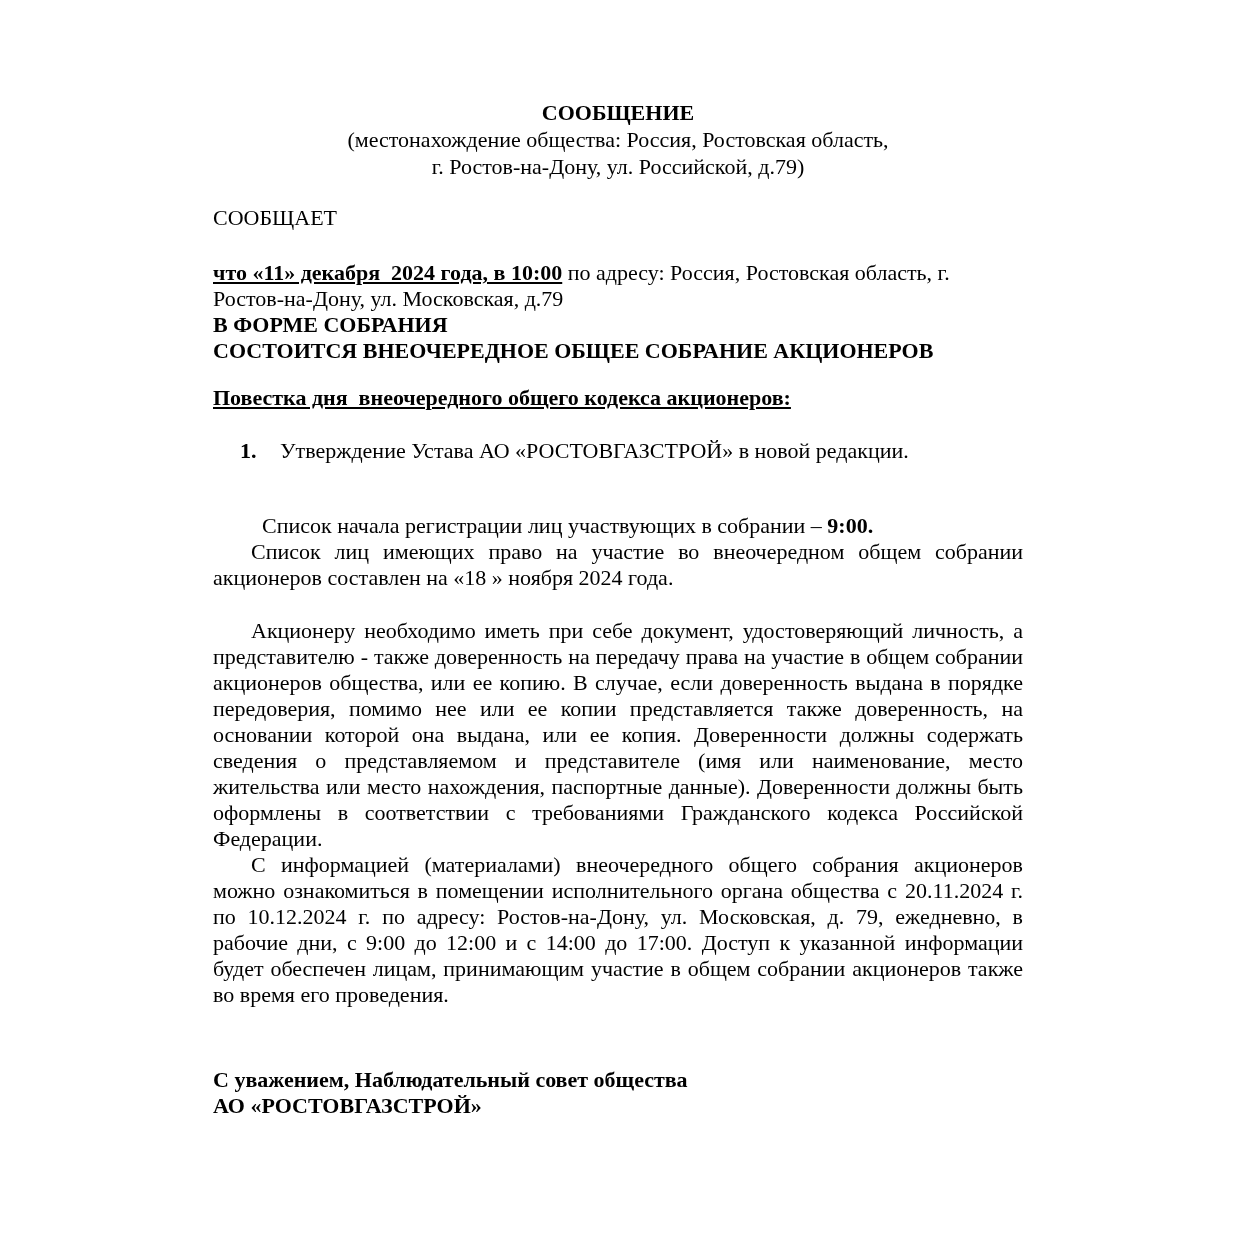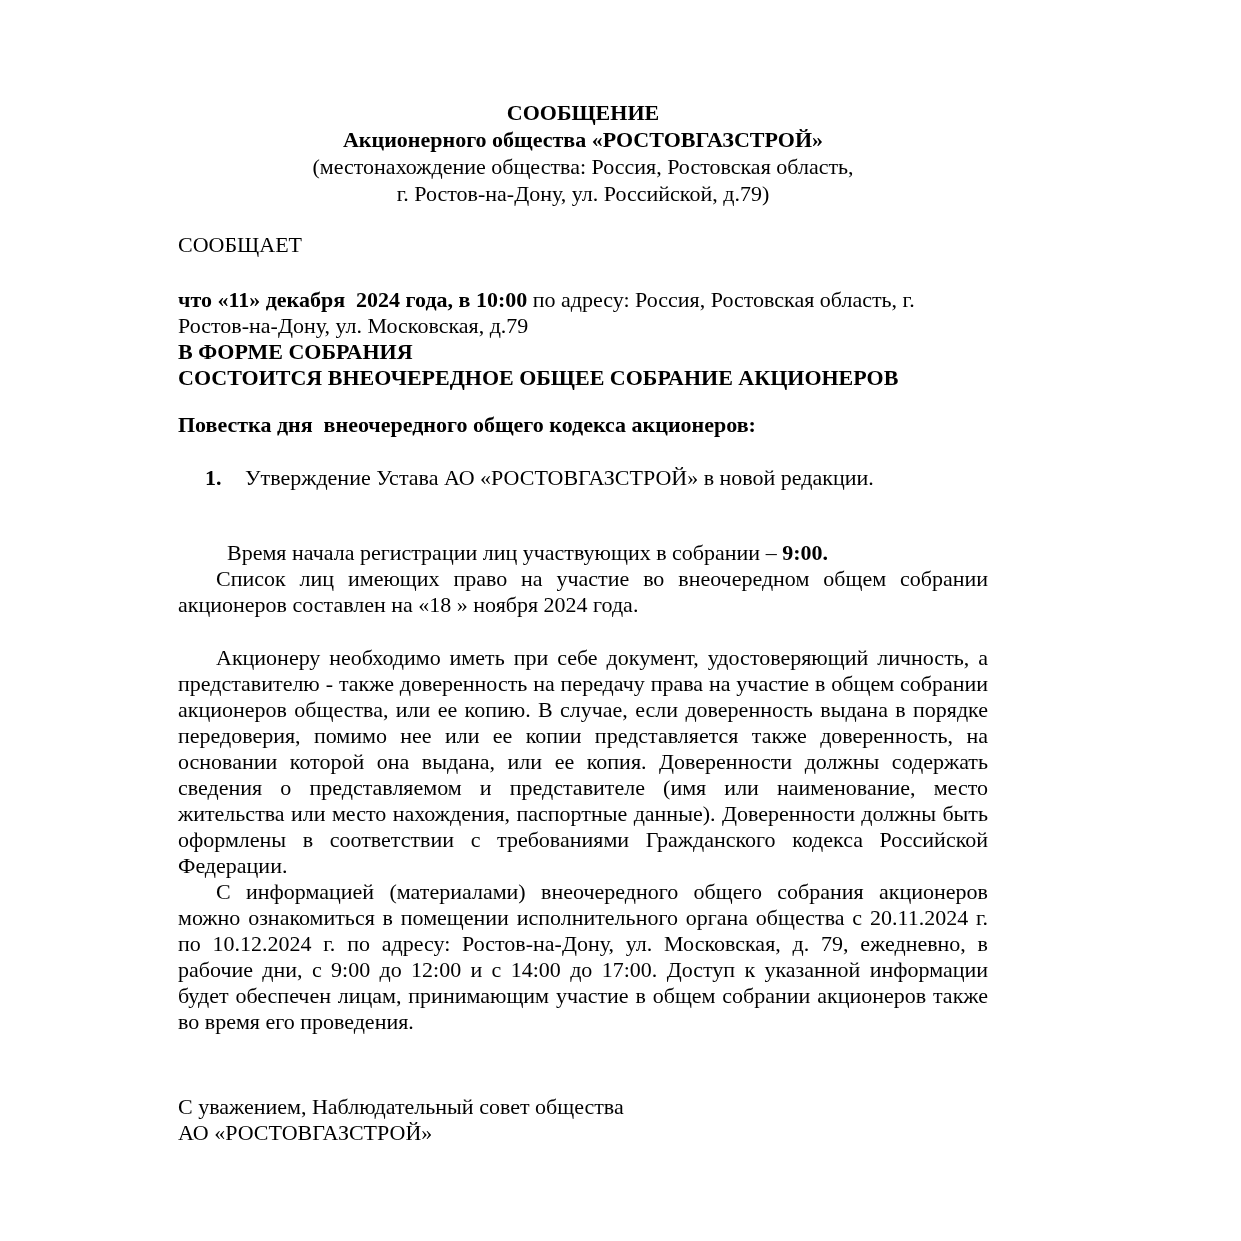--- a/index.html
+++ b/index.html
@@ -9,63 +9,63 @@
     font-family: "Liberation Serif", "DejaVu Serif", serif;
     color: #000000;
     overflow: hidden;
   }
   .page {
     box-sizing: border-box;
     width: 1077px; height: 1241px;
     padding: 99px 89px 0 178px;
     font-size: 22px;
     line-height: 26px;
+    margin-left: 35px;
   }
   .center { }
   .justify { text-align: justify; }
   .bold { font-weight: bold; }
-  .u { }
+  .u { text-decoration: underline; }
   .prewrap { white-space: pre-wrap; }
   .title-line { line-height: 27px; text-align: center; }
   .announce { margin-top: 25px; }
   .meeting-date { margin-top: 29px; }
   .agenda-heading { margin-top: 21px; }
   .agenda-item { margin-top: 27px; padding-left: 27px; }
   .agenda-item .num { font-weight: bold; display: inline-block; width: 40px; }
   .registration { margin-top: 49px; text-indent: 49px; }
   .body-para { text-indent: 38px; }
   .rep-para { margin-top: 27px; }
-  .signature { margin-top: 59px; font-weight: normal; }
+  .signature { margin-top: 59px; font-weight: bold; }
 </style>
 </head>
 <body>
 
 <div class="page">
 
   <div>
     <div class="title-line bold">СООБЩЕНИЕ</div>
-    <div class="title-line bold">Акционерного общества «РОСТОВГАЗСТРОЙ»</div>
     <div class="title-line">(местонахождение общества: Россия, Ростовская область,</div>
     <div class="title-line">г. Ростов-на-Дону, ул. Российской, д.79)</div>
   </div>
 
   <div class="center announce">СООБЩАЕТ</div>
 
   <div class="center meeting-date"><span class="bold u prewrap">что «11» декабря  2024 года, в 10:00</span><span> по адресу: Россия, Ростовская область, г. Ростов-на-Дону, ул. Московская, д.79</span></div>
 
   <div class="center bold">
     <div>В ФОРМЕ СОБРАНИЯ</div>
     <div>СОСТОИТСЯ ВНЕОЧЕРЕДНОЕ ОБЩЕЕ СОБРАНИЕ АКЦИОНЕРОВ</div>
   </div>
 
   <div class="center agenda-heading"><span class="bold u prewrap">Повестка дня  внеочередного общего кодекса акционеров:</span></div>
 
   <div class="agenda-item"><span class="num">1.</span><span>Утверждение Устава АО «РОСТОВГАЗСТРОЙ» в новой редакции.</span></div>
 
-  <div class="registration"><span>Время начала регистрации лиц участвующих в собрании – </span><span class="bold">9:00.</span></div>
+  <div class="registration"><span>Список начала регистрации лиц участвующих в собрании – </span><span class="bold">9:00.</span></div>
 
   <div class="justify body-para">Список лиц имеющих право на участие во внеочередном общем собрании акционеров составлен на «18 » ноября 2024 года.</div>
 
   <div class="justify body-para rep-para">Акционеру необходимо иметь при себе документ, удостоверяющий личность, а представителю - также доверенность на передачу права на участие в общем собрании акционеров общества, или ее копию. В случае, если доверенность выдана в порядке передоверия, помимо нее или ее копии представляется также доверенность, на основании которой она выдана, или ее копия. Доверенности должны содержать сведения о представляемом и представителе (имя или наименование, место жительства или место нахождения, паспортные данные). Доверенности должны быть оформлены в соответствии с требованиями Гражданского кодекса Российской Федерации.</div>
 
   <div class="justify body-para">С информацией (материалами) внеочередного общего собрания акционеров можно ознакомиться в помещении исполнительного органа общества с 20.11.2024 г. по 10.12.2024 г. по адресу: Ростов-на-Дону, ул. Московская, д. 79, ежедневно, в рабочие дни, с 9:00 до 12:00 и с 14:00 до 17:00. Доступ к указанной информации будет обеспечен лицам, принимающим участие в общем собрании акционеров также во время его проведения.</div>
 
   <div class="signature">
     <div>С уважением, Наблюдательный совет общества</div>
     <div>АО «РОСТОВГАЗСТРОЙ»</div>

